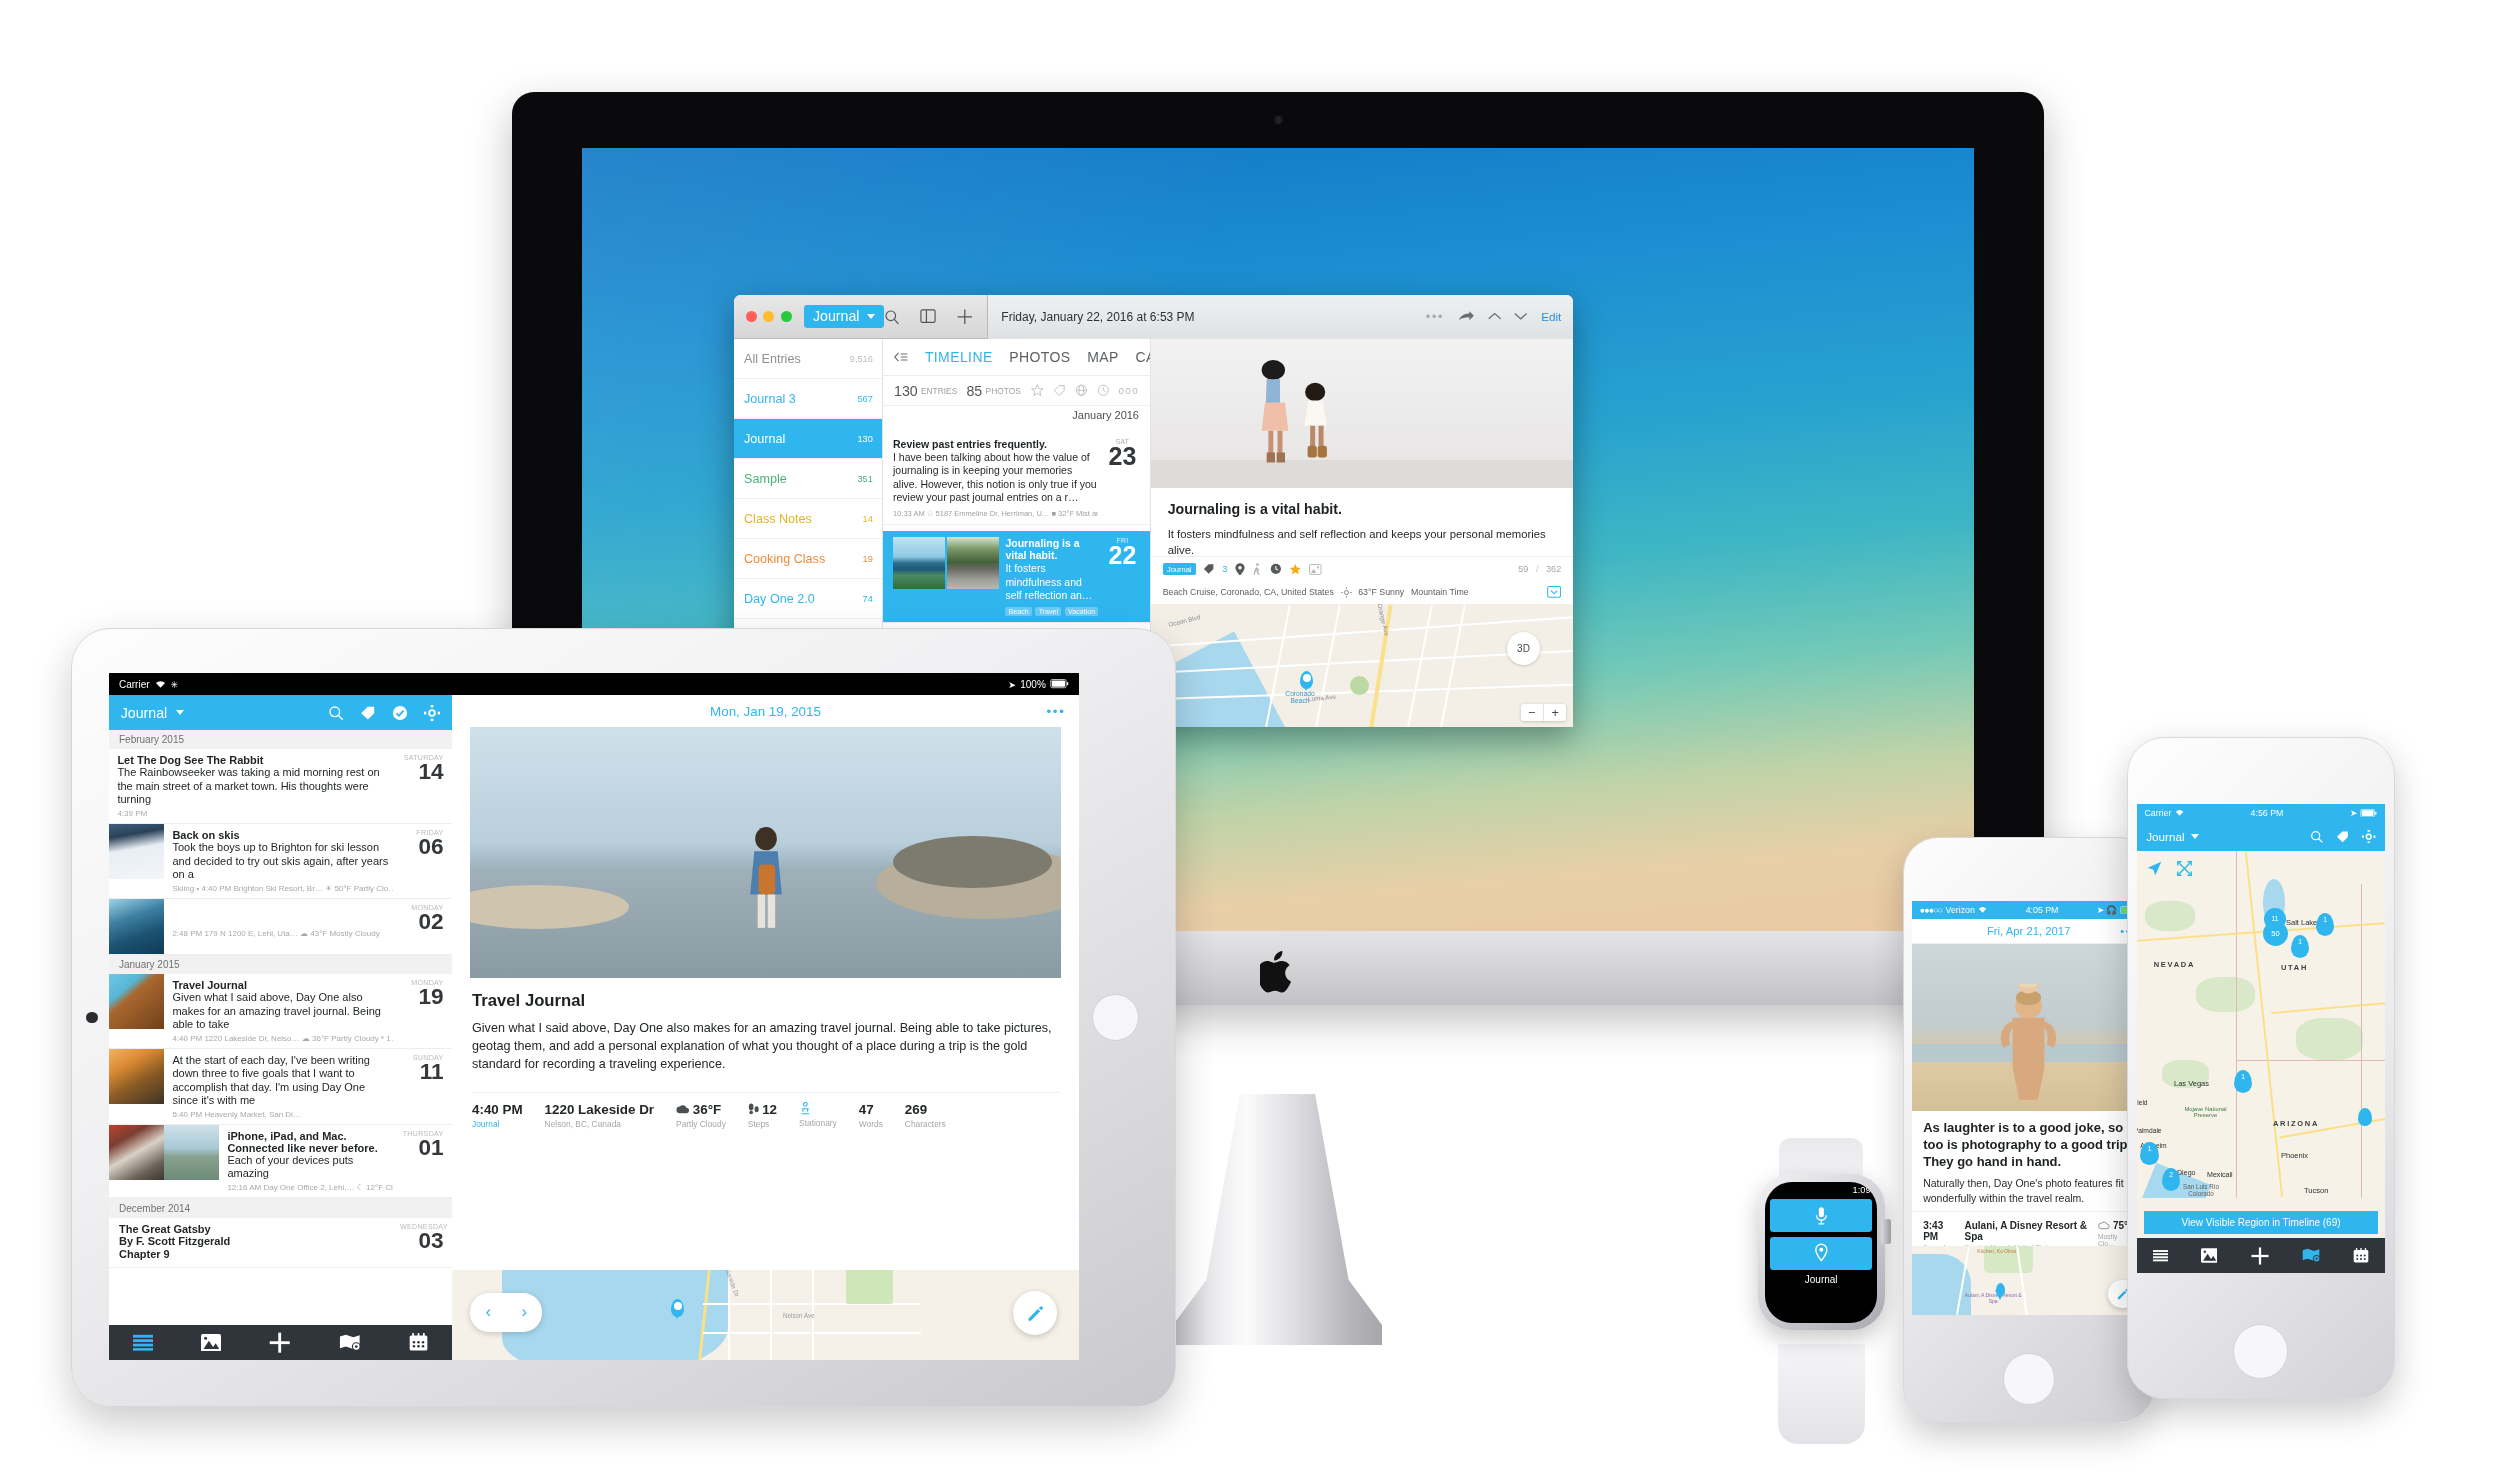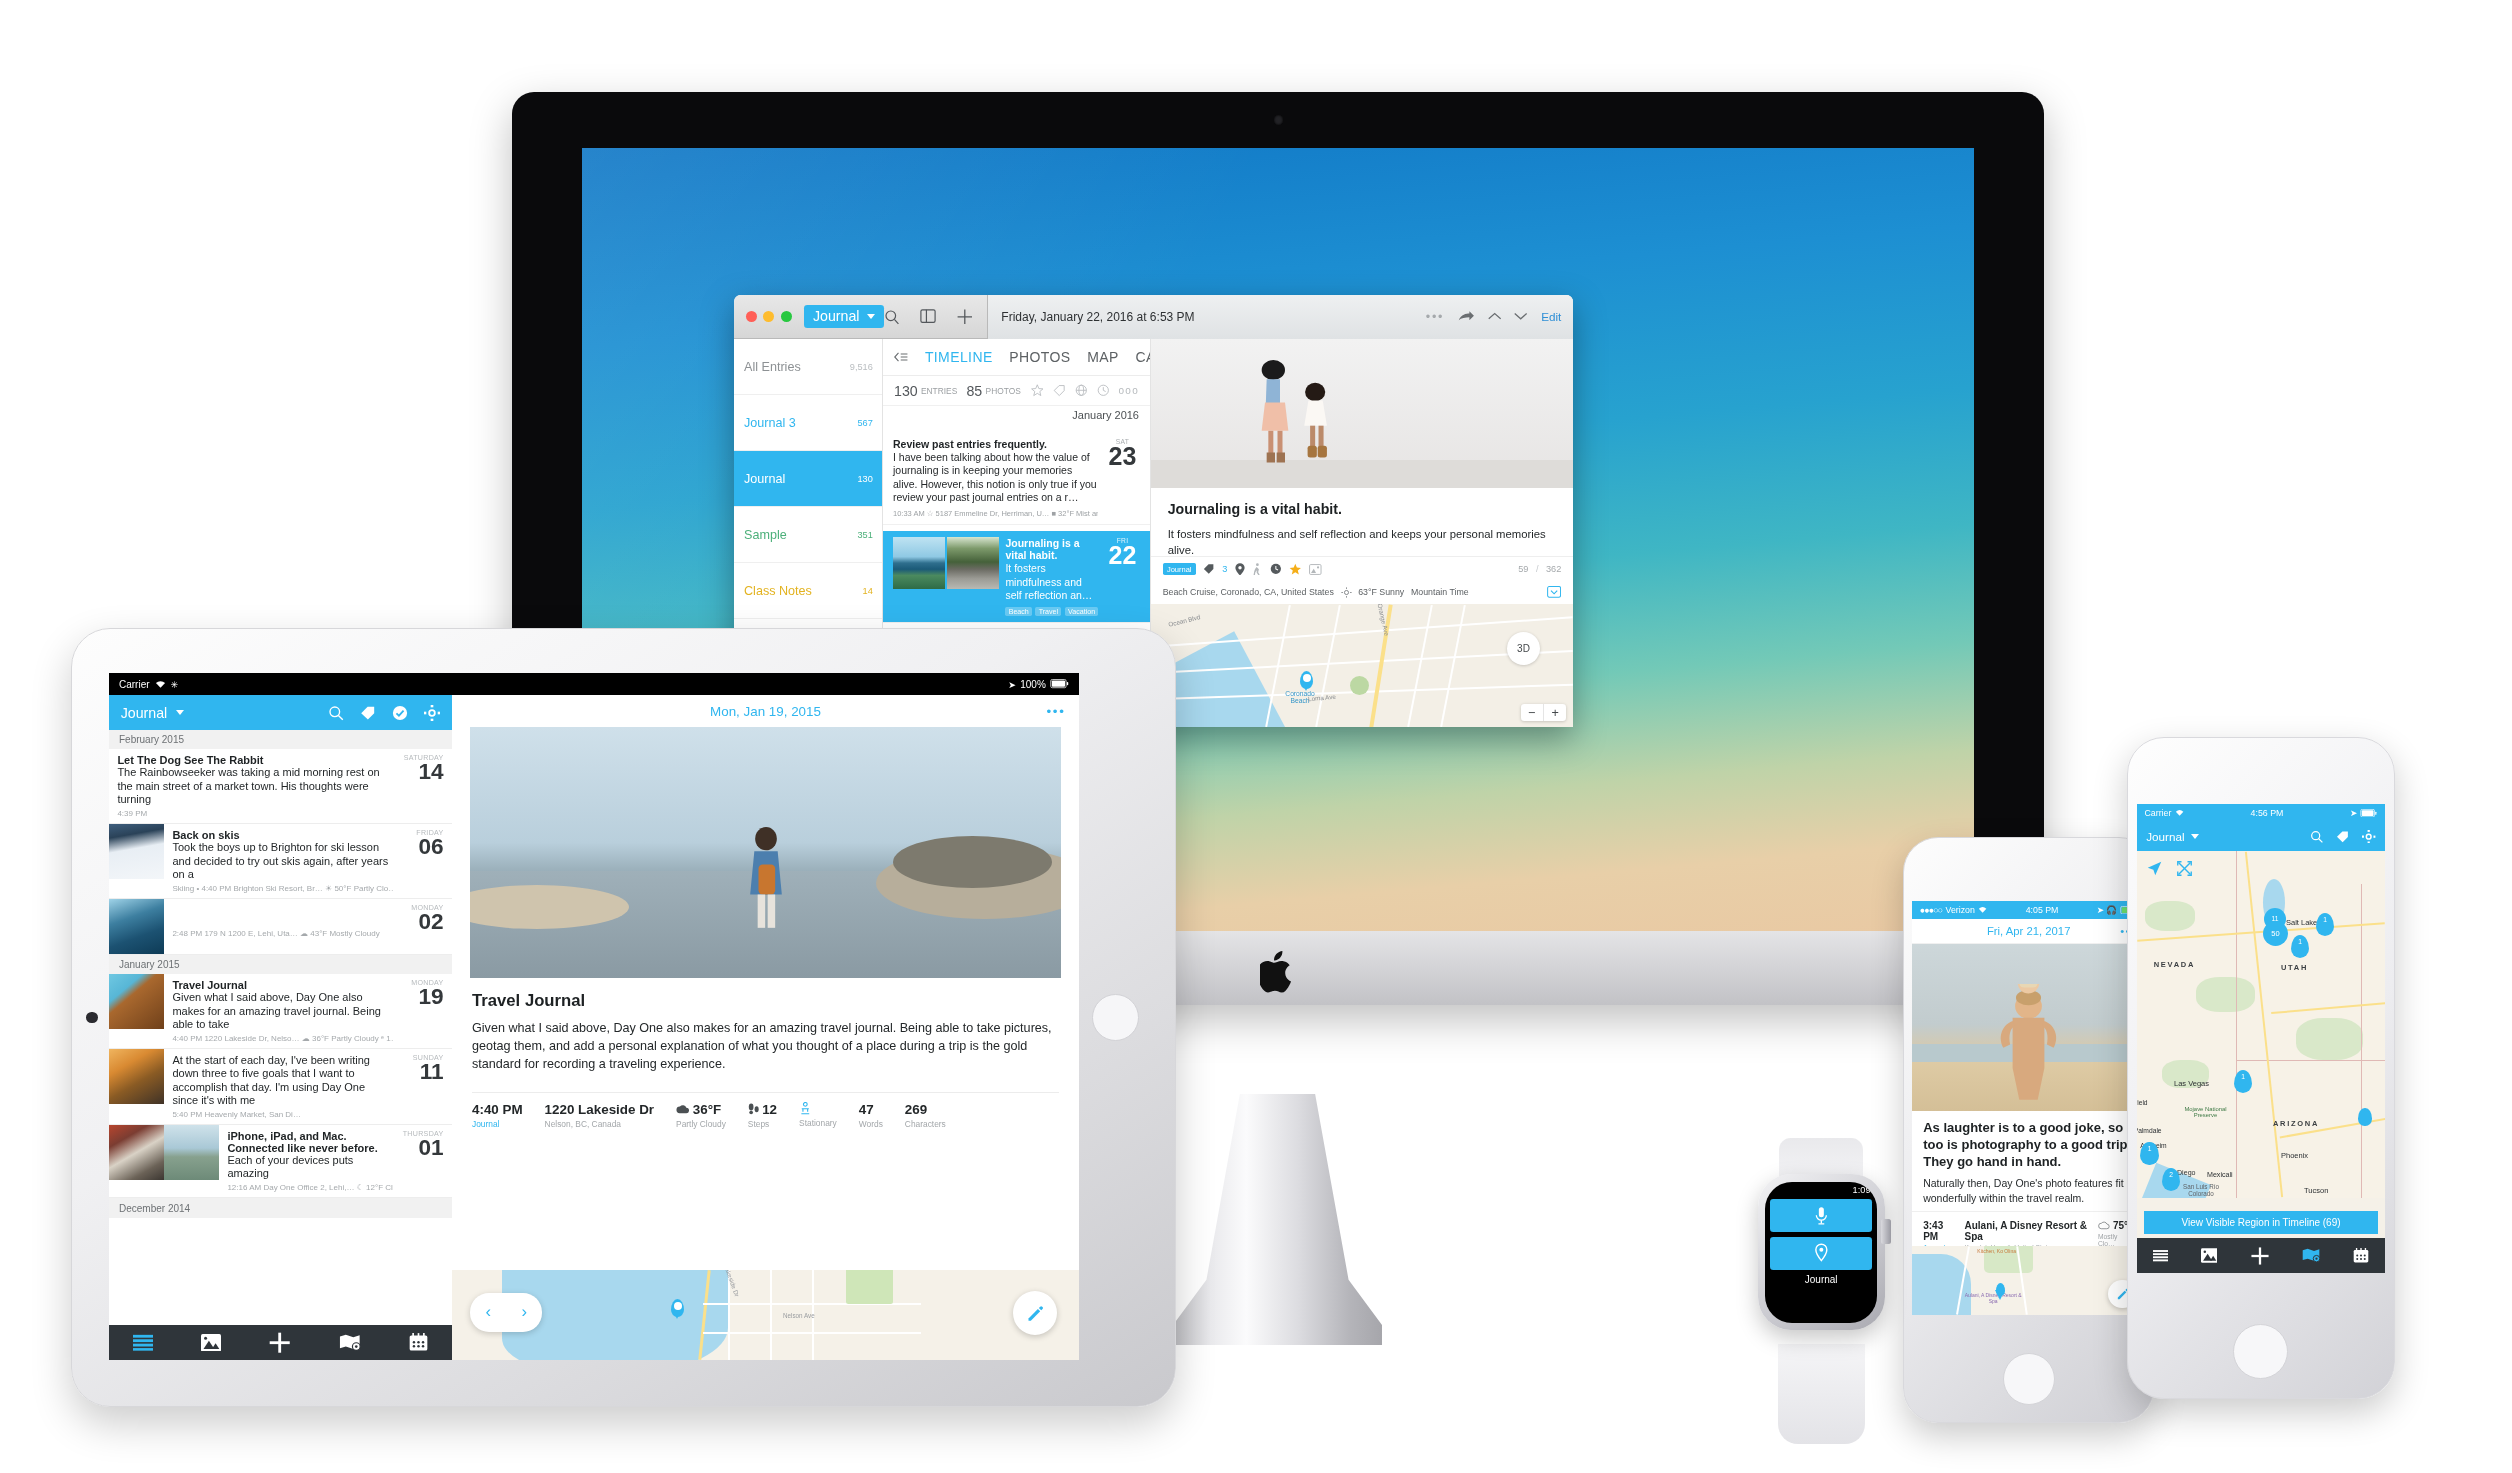--- a/index.html
+++ b/index.html
@@ -41,21 +41,21 @@
      border-top:5px solid currentColor; display:inline-block; }
   #mac-tb-icons { margin-left:auto; display:flex; align-items:center; gap:20px; padding-right:13.4px;
      color:#53575b; }
   #mac-sep { width:0.8px; height:44px; background:#b9b9b9; }
   #mac-detail-head { display:flex; align-items:center; gap:13.4px; padding:0 11.7px 0 13.4px; height:44px;
      flex:1; background:linear-gradient(180deg,#eef0f1,#dfe2e4); color:#2e3133; font-size:12px; }
   #mac-body { display:flex; height:389px; }
 
   
   #mac-sidebar { width:149px; background:#fff; border-right:0.8px solid #e3e3e3; }
-  .sb-row { display:flex; align-items:center; justify-content:space-between; height:56px;
+  .sb-row { display:flex; align-items:center; justify-content:space-between; height:40px;
      padding:0 9.2px 0 10px; font-size:12.6px; border-bottom:0.8px solid #efefef; }
   .sb-row .cnt { font-size:9.2px; }
   .sb-row.sel { background:#30b6ef; }
   .sb-row.sel .nm, .sb-row.sel .cnt { color:#fff; }
 
   
   #mac-list { width:268px; background:#fff; border-right:0.8px solid #e3e3e3; overflow:hidden; }
   #mac-tabs { display:flex; align-items:center; gap:16.7px; height:37px; padding:0 11px;
      border-bottom:0.8px solid #ececec; font-size:14px; letter-spacing:0.4px; color:#5d6164; }
   #mac-tabs .tab.on { color:#30b6ef; }
@@ -705,20 +705,32 @@
                 <div class="m">12:16 AM Day One Office 2, Lehi,…  ☾ 12°F Clear</div>
               </div>
               <div class="d">
                 <div class="w">THURSDAY</div>
                 <div class="n">01</div>
               </div>
             </div>
 
             <div class="mhdr">December 2014</div>
 
+            <div class="ip-entry">
+              <div class="c" style="padding-left:10px">
+                <div class="t">The Great Gatsby</div>
+                <div class="b" style="white-space:pre-line;font-weight:bold">By F. Scott Fitzgerald
+Chapter 9</div>
+
+              </div>
+              <div class="d">
+                <div class="w">WEDNESDAY</div>
+                <div class="n">03</div>
+              </div>
+            </div>
 
           </div>
 
           <div id="ipad-tabbar">
             <span>
               <svg width="20" height="16.7" viewBox="0 0 24 20">
                   <g fill="#30b6ef">
                     <rect y="1" width="24" height="3.4"></rect>
                     <rect y="6.3" width="24" height="3.4"></rect>
                     <rect y="11.6" width="24" height="3.4"></rect>

